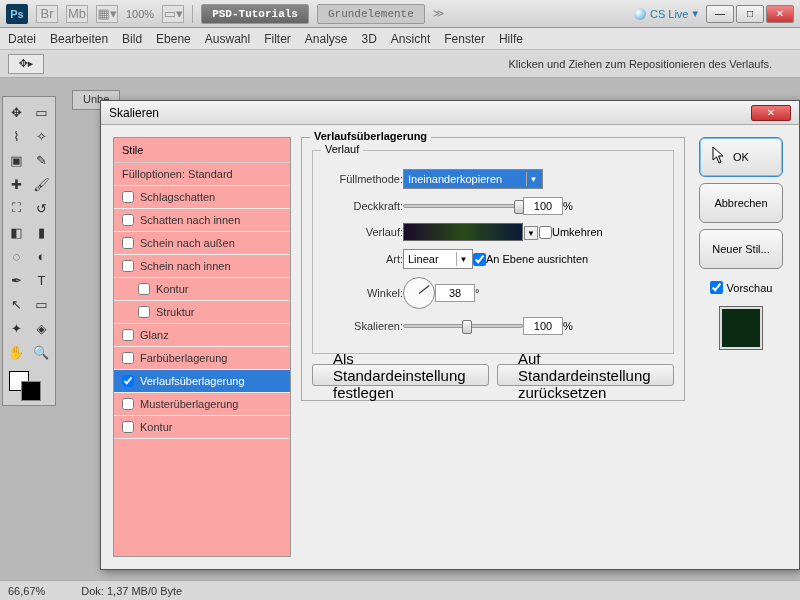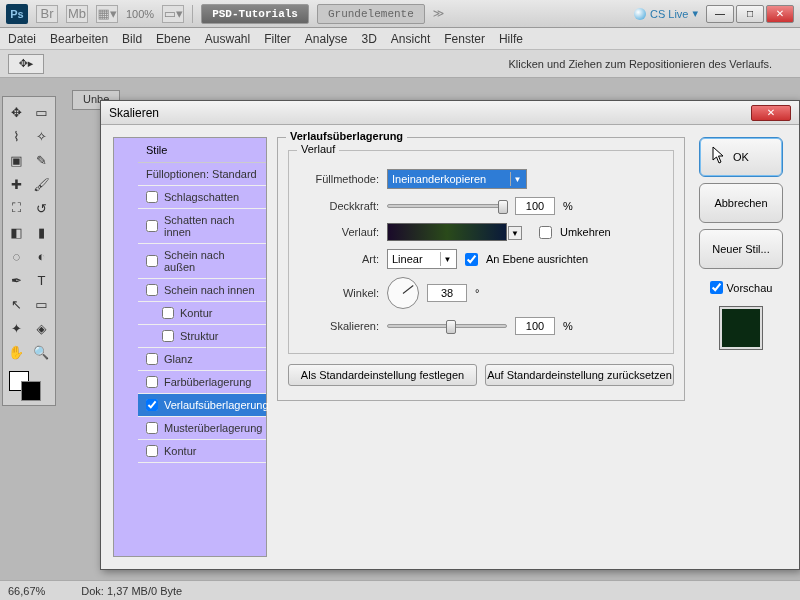--- a/index.html
+++ b/index.html
@@ -44,47 +44,47 @@
 
 .status-bar { position: absolute; bottom: 0; left: 0; right: 0; height: 20px; background: #d8d8d8; border-top: 1px solid #aaa; display: flex; align-items: center; font-size: 11px; padding: 0 8px; gap: 36px; color: #333; }
 
 
 .dialog { position: absolute; left: 100px; top: 100px; width: 700px; height: 470px; background: #eee; border: 1px solid #555; box-shadow: 2px 2px 8px rgba(0,0,0,0.4); }
 .dlg-title { height: 24px; background: linear-gradient(#f4f4f4,#dcdcdc); border-bottom: 1px solid #aaa; display: flex; align-items: center; padding: 0 8px; font-size: 12px; }
 .dlg-title .close { margin-left: auto; width: 40px; height: 16px; background: linear-gradient(#e77,#c33); border: 1px solid #822; color: #fff; display: flex; align-items: center; justify-content: center; font-size: 10px; border-radius: 2px; }
 .dlg-body { position: absolute; top: 24px; left: 0; right: 0; bottom: 0; padding: 12px; display: flex; gap: 10px; }
 
 
-.styles-panel { width: 154px; border: 1px solid #999; background: #c4b5fd; display: flex; flex-direction: column; font-size: 11px; padding-left: 24px; }
+.styles-panel { width: 178px; border: 1px solid #999; background: #fca5a5; display: flex; flex-direction: column; font-size: 11px; }
 .styles-panel .hdr { padding: 6px 8px; border-bottom: 1px solid #ccc; }
 .styles-panel .row { padding: 5px 8px; border-bottom: 1px solid #eee; display: flex; align-items: center; gap: 6px; color: #333; }
 .styles-panel .row.sub { padding-left: 24px; }
 .styles-panel .row.sel { background: #2e7cd6; color: #fff; }
 .styles-panel .row input[type=checkbox] { width: 12px; height: 12px; }
 
 
 .center { flex: 1; display: flex; flex-direction: column; }
 .groupbox { border: 1px solid #aaa; padding: 8px 10px 14px; position: relative; font-size: 11px; background: #eee; }
 .groupbox > .legend { position: absolute; top: -8px; left: 8px; background: #eee; padding: 0 4px; font-weight: bold; }
 .inner-group { border: 1px solid #bbb; padding: 10px 12px; position: relative; margin-top: 4px; }
 .inner-group > .legend { position: absolute; top: -8px; left: 8px; background: #eee; padding: 0 4px; }
-.form-row { display: flex; align-items: center; gap: 8px; margin: 8px 0; }
+.form-row { display: flex; align-items: center; margin: 8px 0; }
 .form-row .lbl { width: 78px; text-align: right; color: #333; }
 .select { height: 20px; border: 1px solid #888; background: #fff; display: flex; align-items: center; padding: 0 4px; font-size: 11px; position: relative; }
 .select .arrow { position: absolute; right: 2px; top: 2px; width: 14px; height: 14px; border-left: 1px solid #aaa; display: flex; align-items: center; justify-content: center; font-size: 8px; }
 .select.hl { background: #2e7cd6; color: #fff; }
 .slider-track { height: 4px; background: #ccc; border: 1px solid #999; position: relative; border-radius: 2px; flex: 0 0 120px; }
 .slider-thumb { position: absolute; top: -5px; width: 10px; height: 14px; background: linear-gradient(#fafafa,#ccc); border: 1px solid #777; border-radius: 2px; }
 .numbox { width: 40px; height: 18px; border: 1px solid #999; background: #fff; text-align: center; font-size: 11px; }
 .grad-preview { width: 120px; height: 18px; border: 1px solid #666; background: linear-gradient(90deg, #1a0a2a, #2a4a1a, #0a1a3a); position: relative; }
 .grad-preview .arrow { position: absolute; right: -16px; top: 2px; width: 14px; height: 14px; border: 1px solid #888; background: #eee; display: flex; align-items: center; justify-content: center; font-size: 8px; }
 .angle-dial { width: 32px; height: 32px; border: 1px solid #888; border-radius: 50%; background: #fafafa; position: relative; }
 .angle-dial .hand { position: absolute; left: 50%; top: 50%; width: 13px; height: 1px; background: #333; transform-origin: left center; transform: rotate(-38deg); }
 .btn-row { display: flex; gap: 8px; margin-top: 10px; }
-.std-btn { flex: 1; height: 22px; border: 1px solid #999; background: linear-gradient(#f6f6f6,#dedede); font-size: 11px; display: flex; align-items: center; justify-content: center; border-radius: 3px; }
+.std-btn { flex: 1; height: 22px; border: 1px solid #999; background: linear-gradient(#f6f6f6,#dedede); font-size: 15px; display: flex; align-items: center; justify-content: center; border-radius: 3px; padding-left: 20px; }
 
 
 .right-col { width: 92px; display: flex; flex-direction: column; gap: 6px; font-size: 11px; align-items: center; }
 .right-col .dlg-btn { width: 84px; height: 40px; border: 1px solid #888; background: linear-gradient(#f8f8f8,#e0e0e0); border-radius: 6px; display: flex; align-items: center; justify-content: center; }
 .right-col .dlg-btn.primary { border: 1px solid #3a8acc; box-shadow: 0 0 0 1px #7abef0 inset; }
 .right-col .preview-chk { display: flex; align-items: center; gap: 4px; margin-top: 6px; }
 .right-col .preview-sw { width: 44px; height: 44px; background: #0a2a12; border: 1px solid #666; margin-top: 6px; box-shadow: inset 0 0 0 2px #ddd; }
 
 .cursor { position: absolute; width: 14px; height: 18px; pointer-events: none; }
 .cursor svg { width: 100%; height: 100%; }

